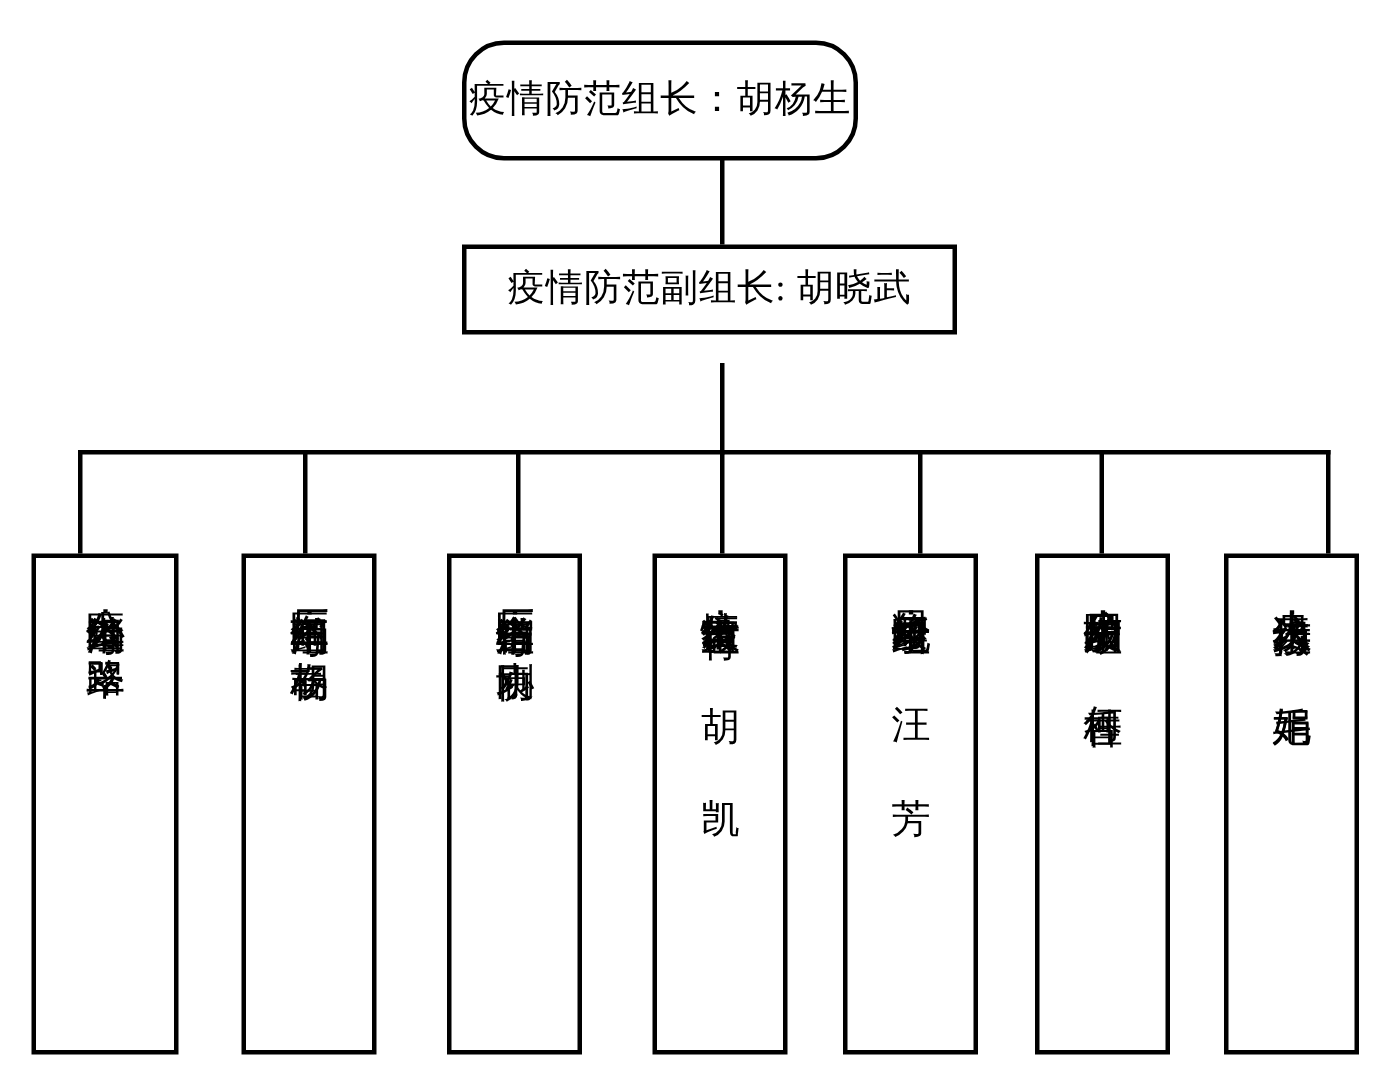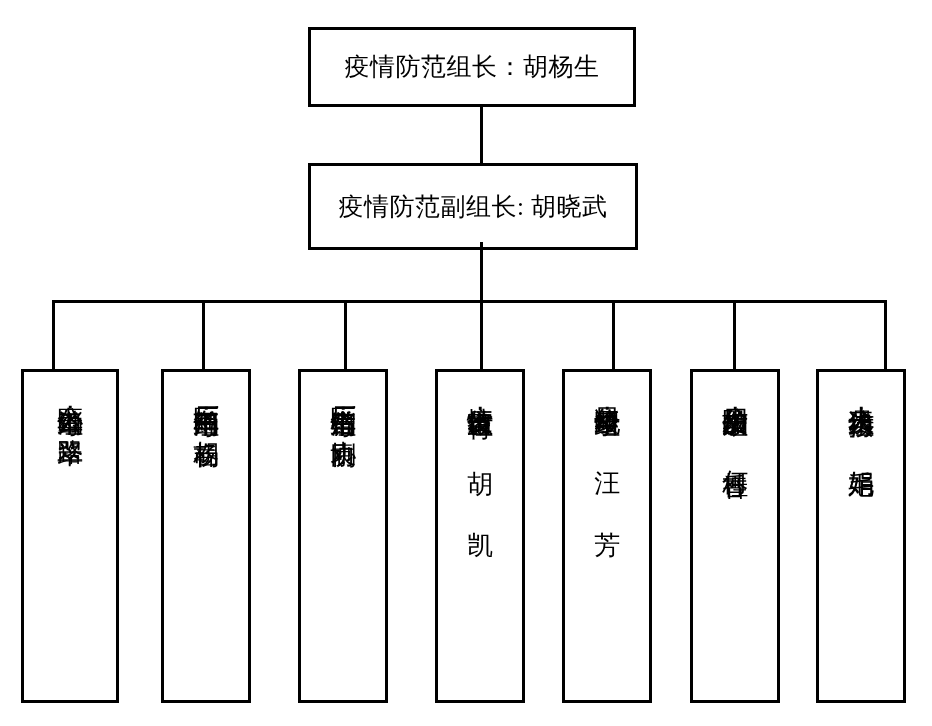--- a/index.html
+++ b/index.html
@@ -63,27 +63,27 @@
     background: #000000;
   }
   .line.v { width: 3px; }
   .line.h { height: 3px; }
 </style>
 </head>
 <body>
 
 <div id="chart-root">
 
-  <div class="node-box top-level" style="left:308px; top:27px; width:328px; height:80px;">
+  <div class="node-box top-level" style="left:308px; top:27px; width:264px; height:80px;border-radius:28px;">
     <span class="node-label-h">疫情防范组长：胡杨生</span>
   </div>
 
   <div class="line v" style="left:480px; top:106px; height:58px;"></div>
 
-  <div class="node-box top-level" style="left:308px; top:163px; width:330px; height:87px;">
+  <div class="node-box top-level" style="left:308px; top:163px; width:330px; height:60px;">
     <span class="node-label-h">疫情防范副组长: 胡晓武</span>
   </div>
 
   <div class="line v" style="left:480px; top:242px; height:61px;"></div>
 
   <div class="line h" style="left:52px; top:300px; width:835px;"></div>
 
   <div class="line v" style="left:52px;  top:300px; height:71px;"></div>
   <div class="line v" style="left:202px; top:300px; height:71px;"></div>
   <div class="line v" style="left:344px; top:300px; height:71px;"></div>

